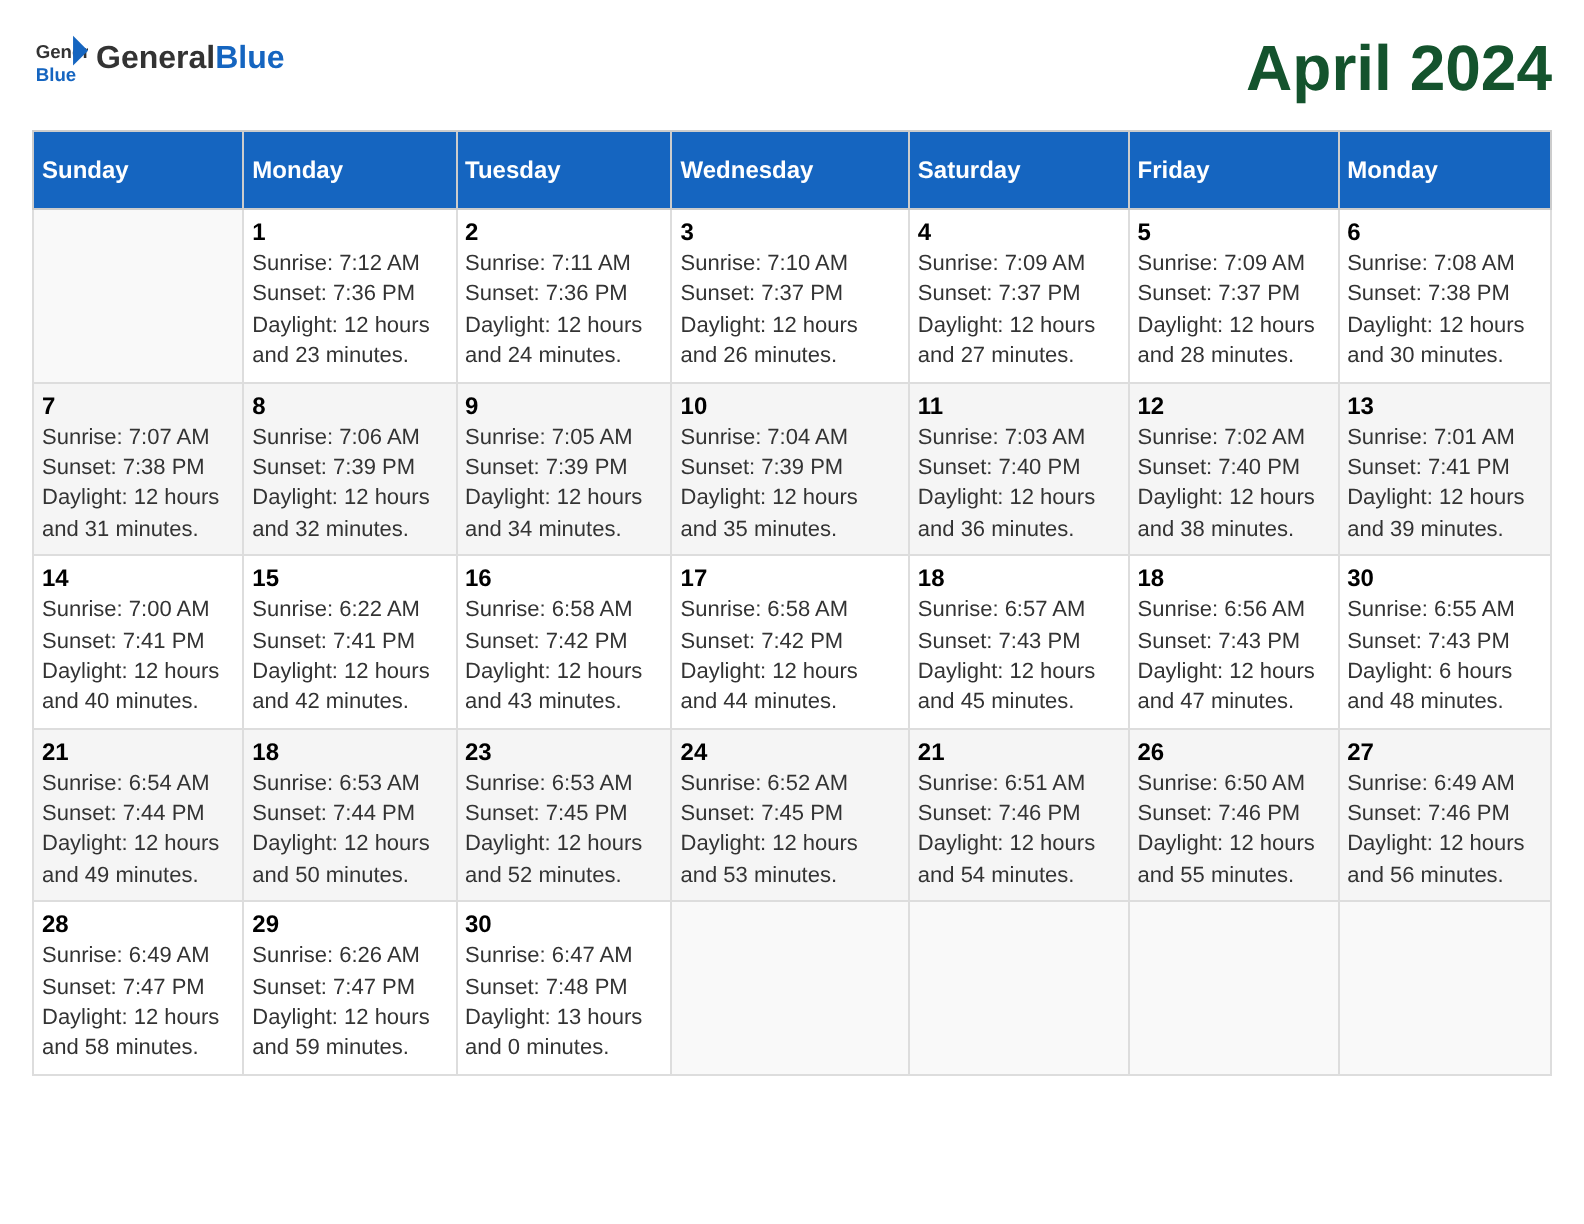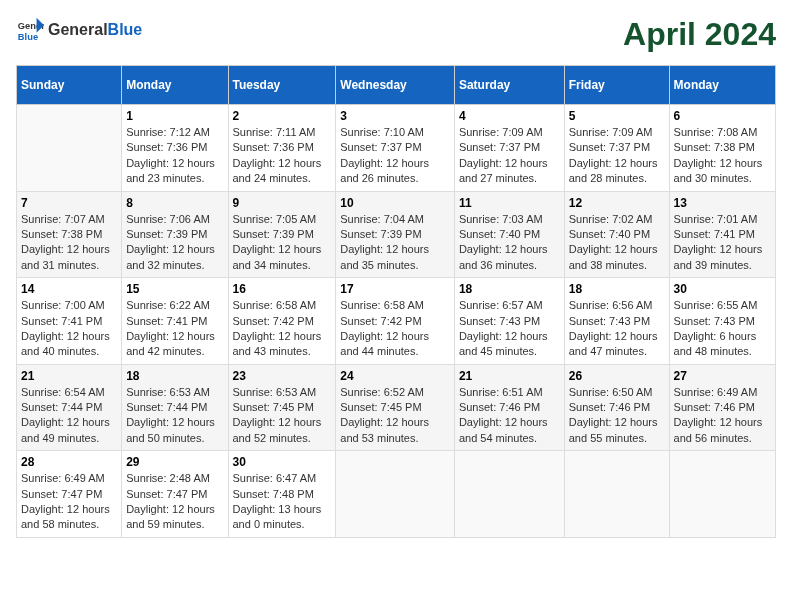--- a/index.html
+++ b/index.html
@@ -348,21 +348,21 @@
           <span class="day-num">28</span>
         <div class="cell-content">
           <div>Sunrise: 6:49 AM</div>
           <div>Sunset: 7:47 PM</div>
           <div>Daylight: 12 hours and 58 minutes.</div>
         </div>
         </td>
         <td>
           <span class="day-num">29</span>
         <div class="cell-content">
-          <div>Sunrise: 2:48 AM</div>
+          <div>Sunrise: 6:26 AM</div>
           <div>Sunset: 7:47 PM</div>
           <div>Daylight: 12 hours and 59 minutes.</div>
         </div>
         </td>
         <td>
           <span class="day-num">30</span>
         <div class="cell-content">
           <div>Sunrise: 6:47 AM</div>
           <div>Sunset: 7:48 PM</div>
           <div>Daylight: 13 hours and 0 minutes.</div>

